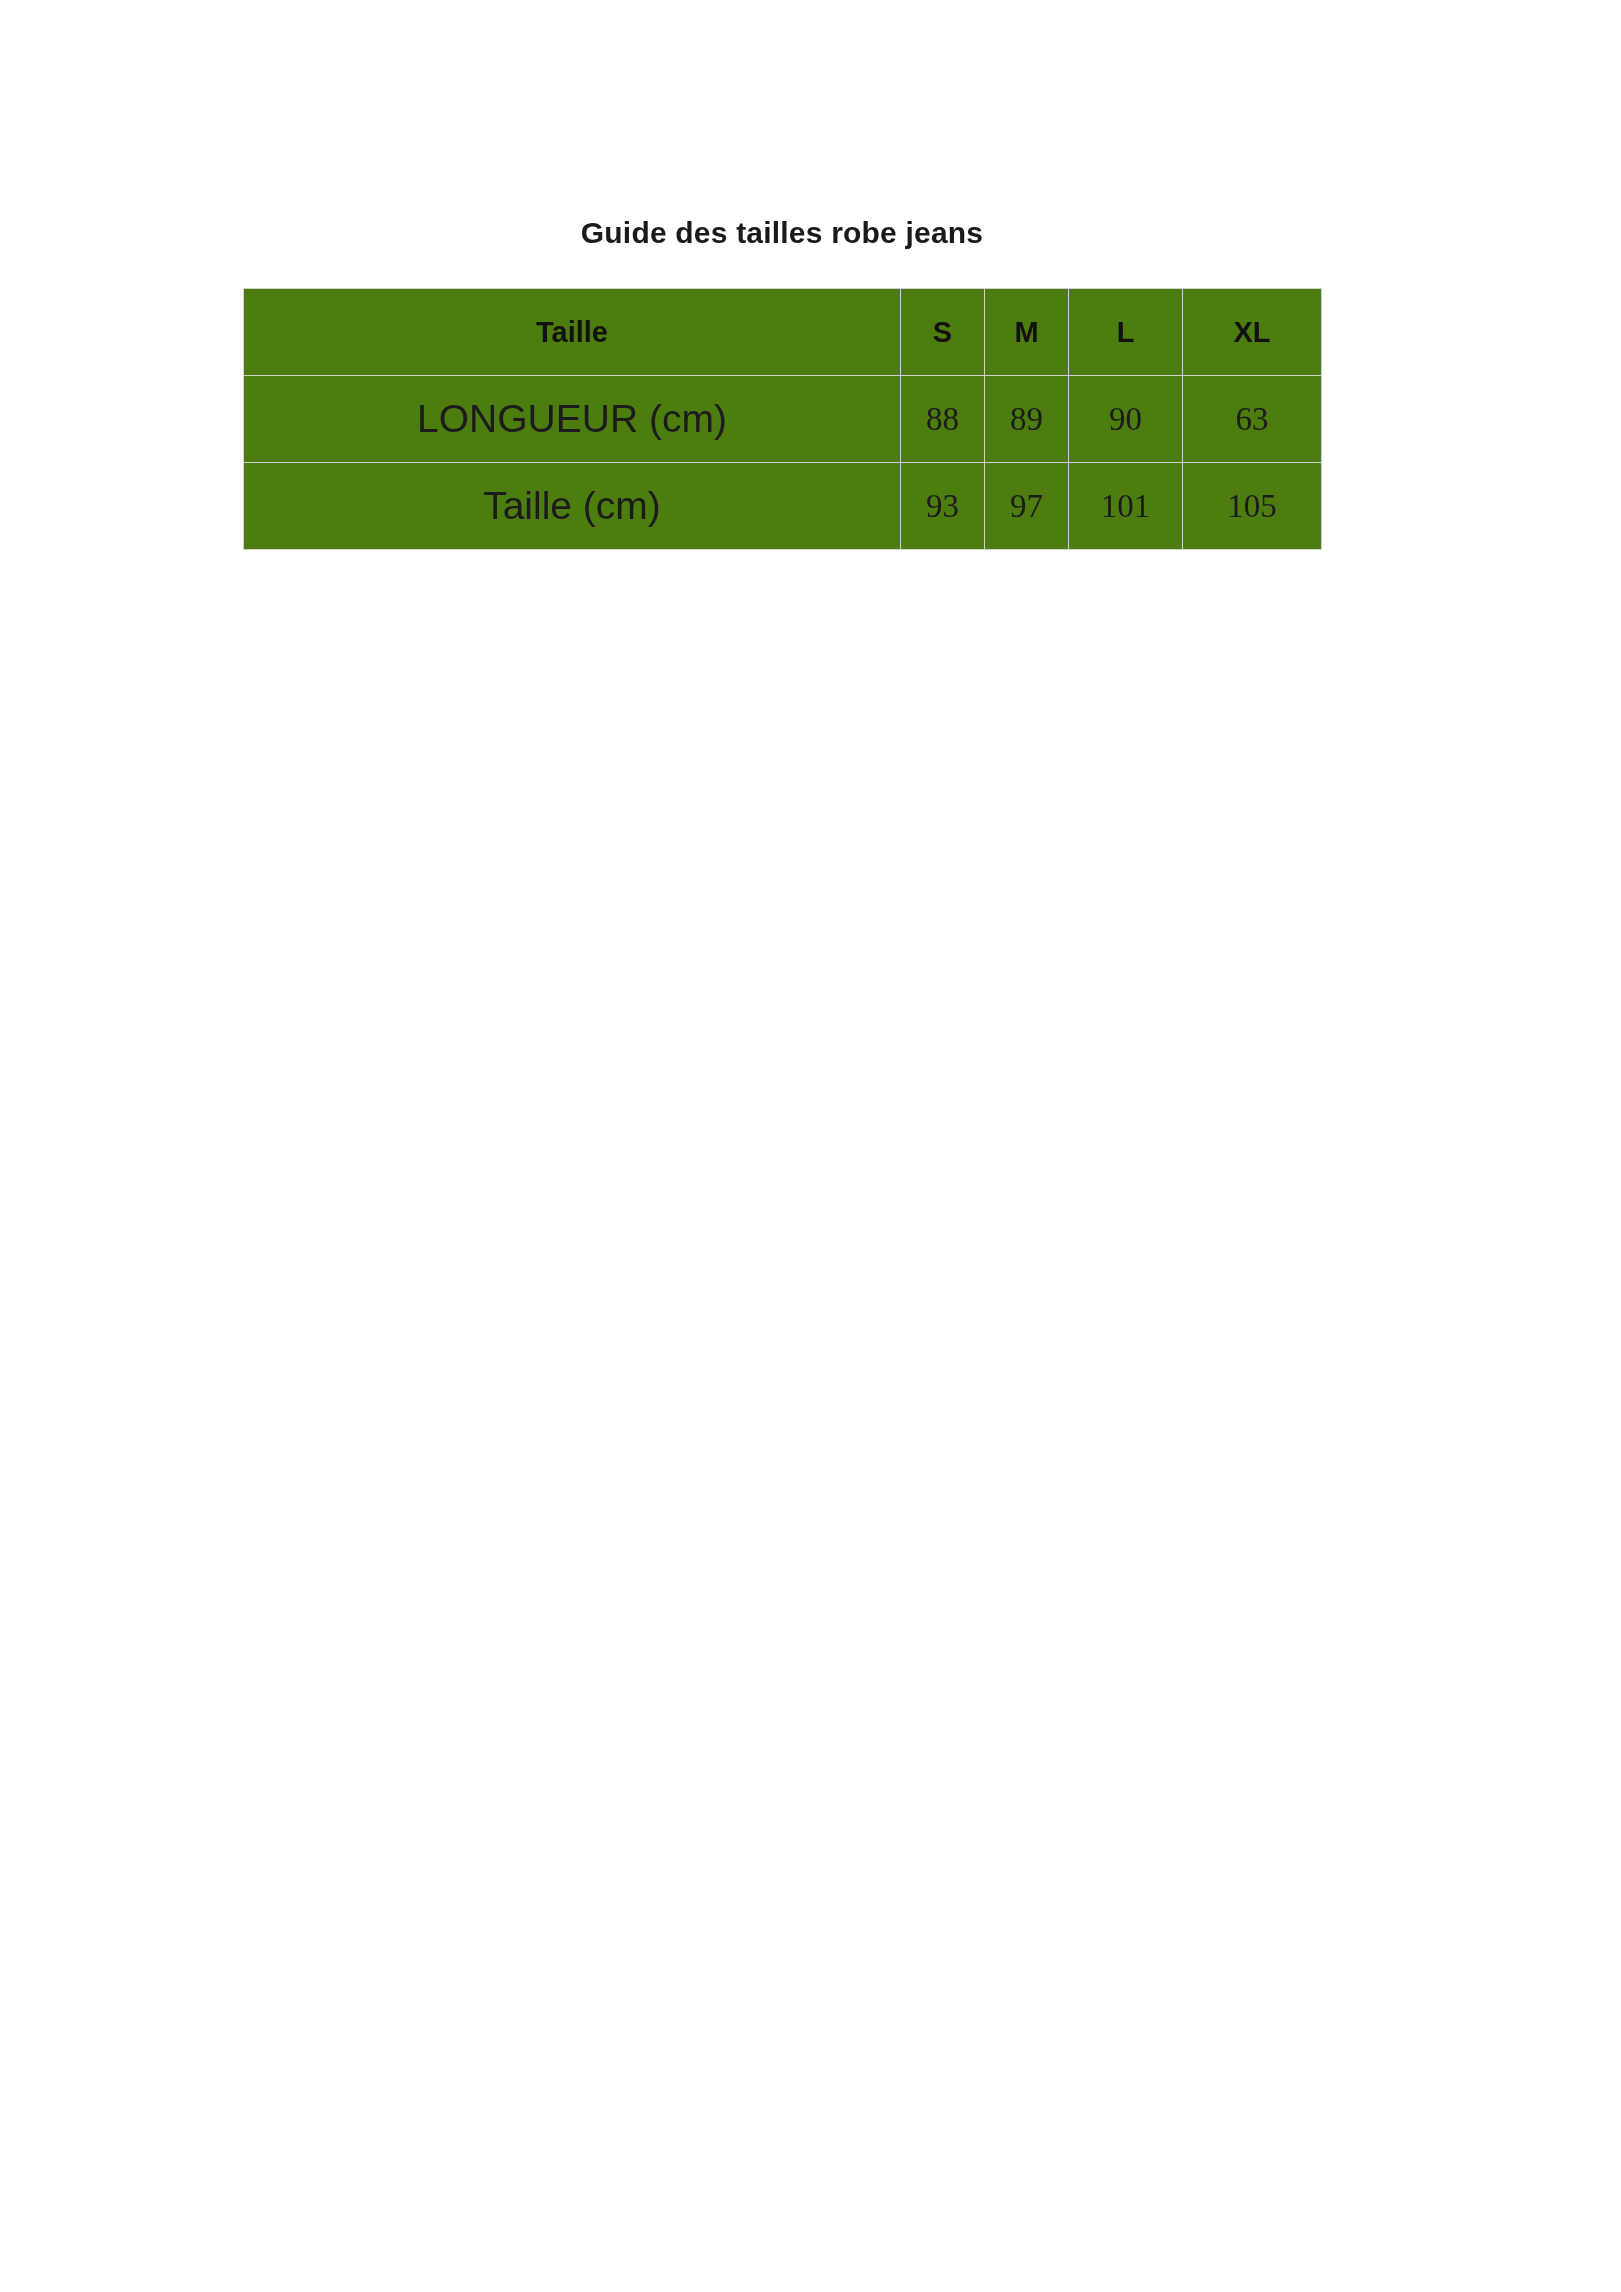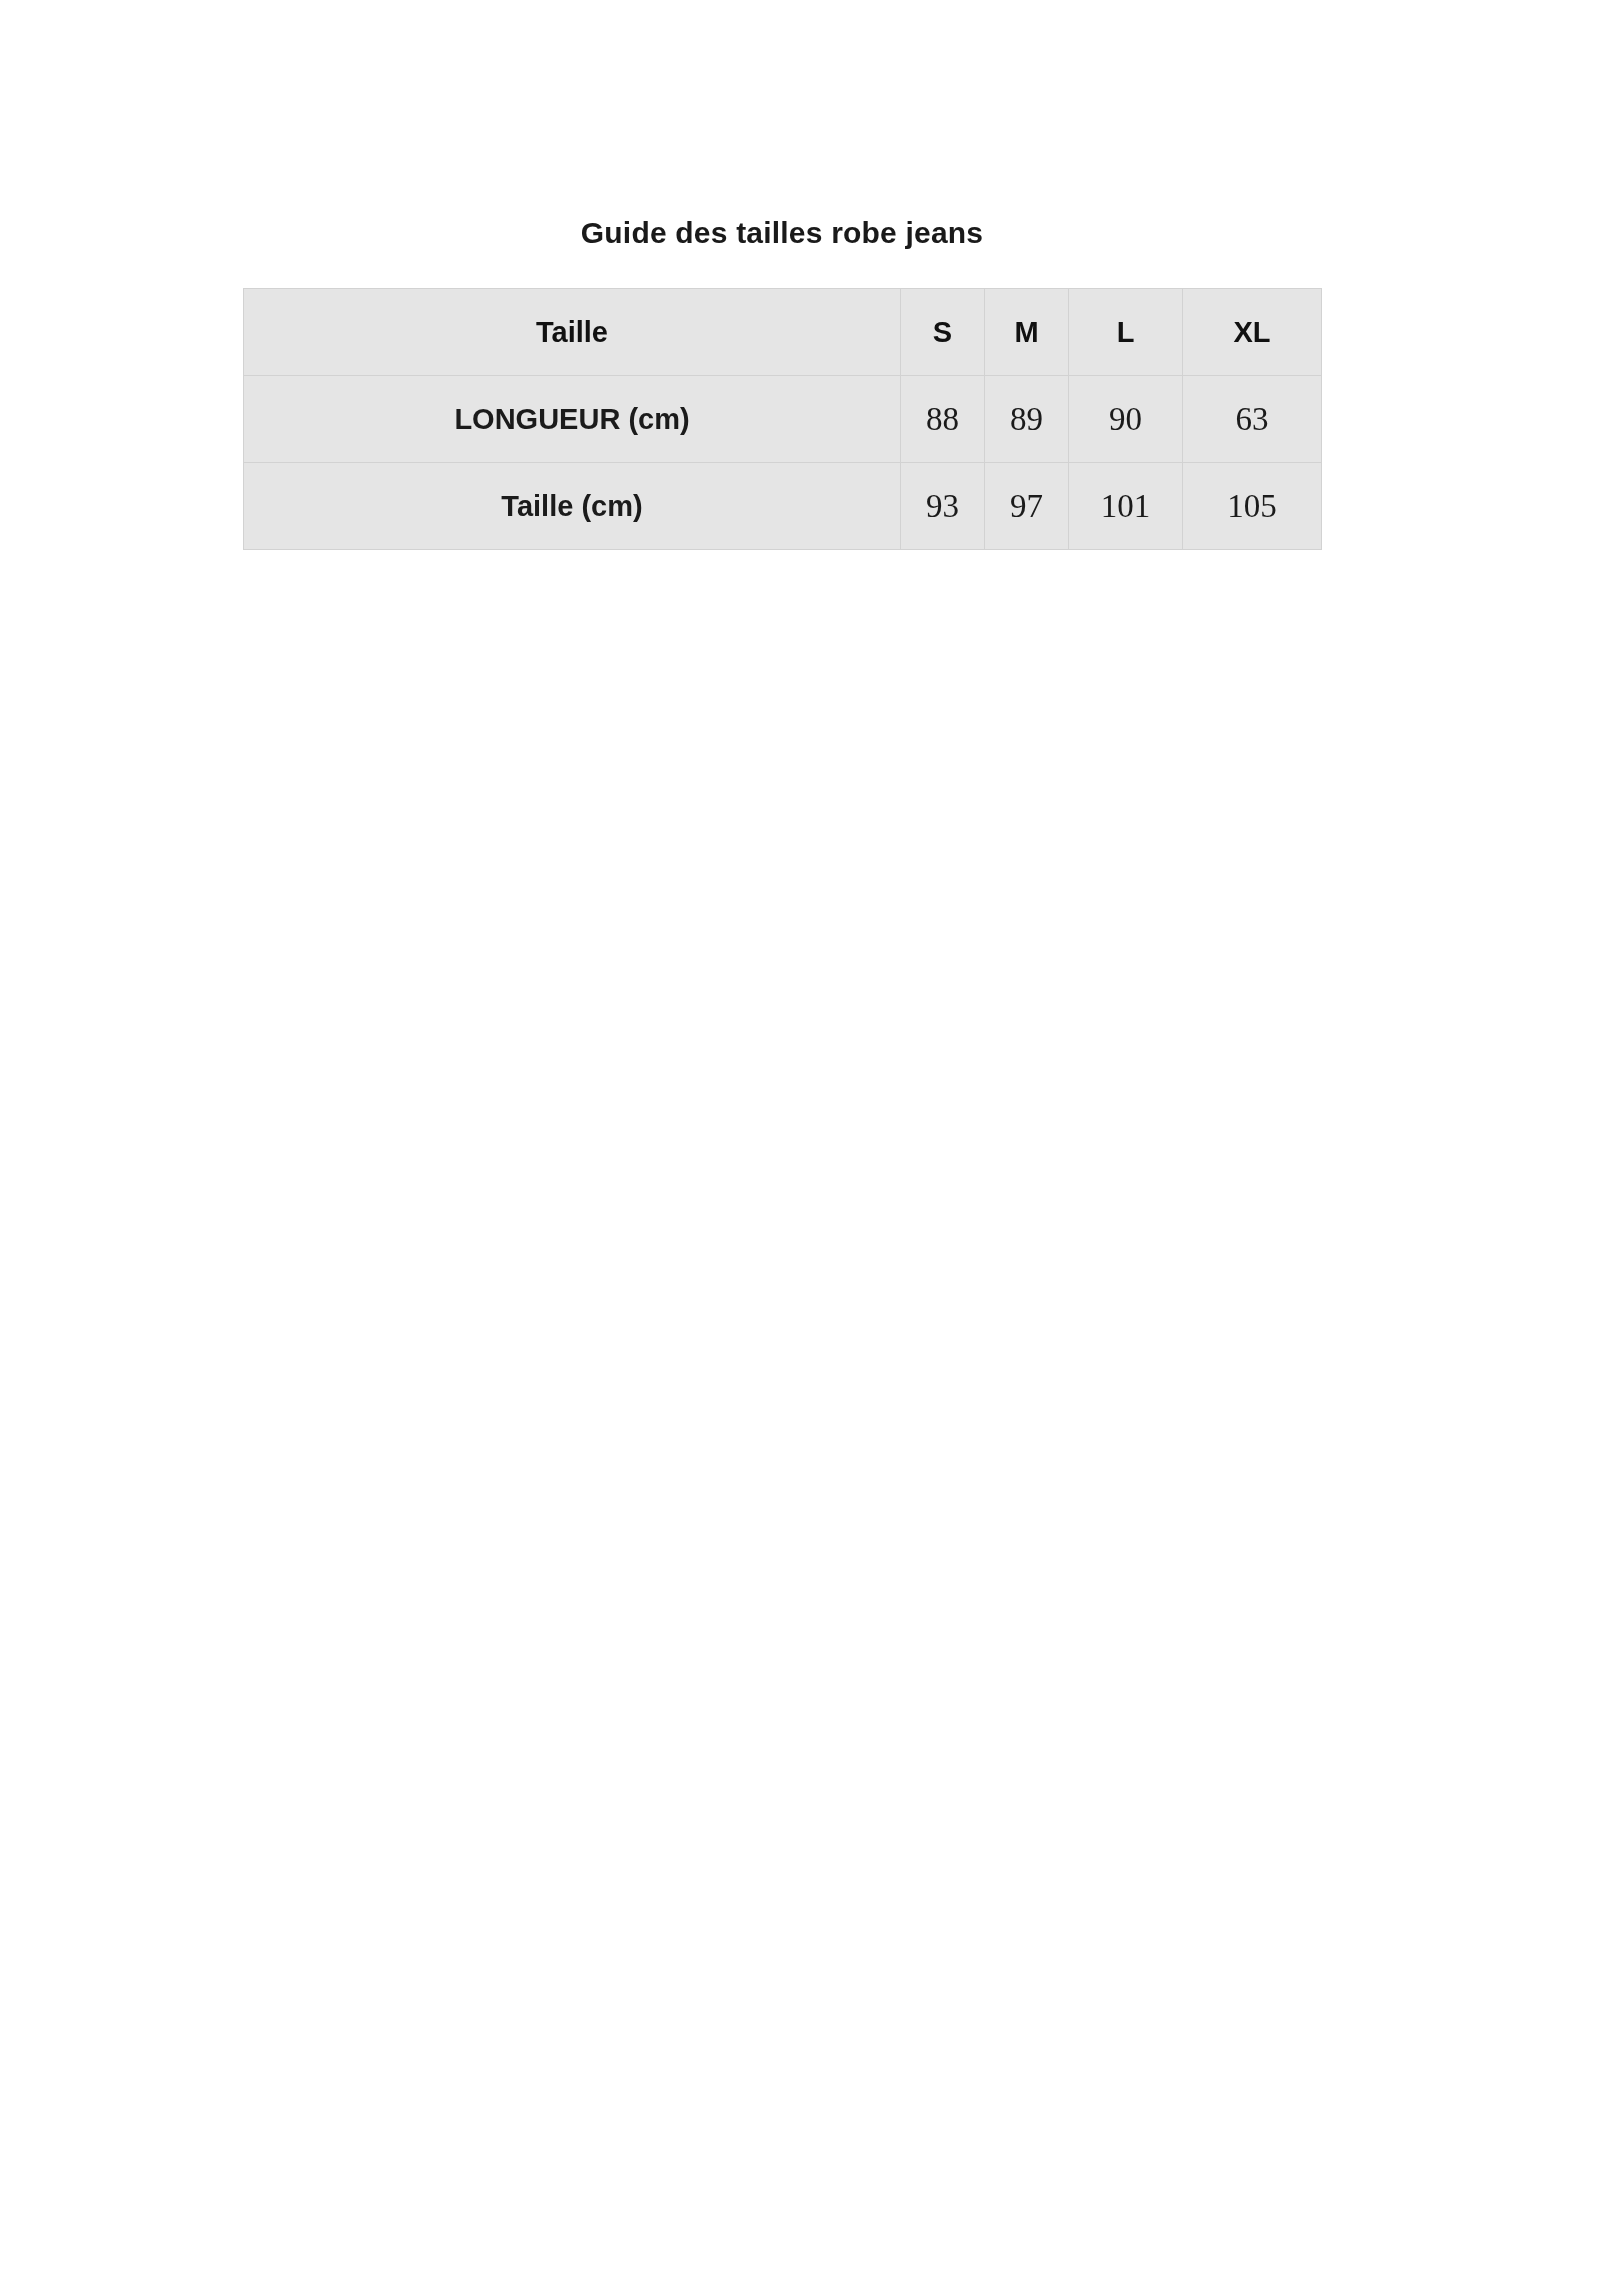--- a/index.html
+++ b/index.html
@@ -50,33 +50,33 @@
   .size-table col.c-m { width: 84px; }
   .size-table col.c-l { width: 114px; }
   .size-table col.c-xl { width: 139px; }
 
   .size-table td, .size-table th {
     border: 1px solid #d2d2d2;
     text-align: center;
     vertical-align: middle;
     padding: 0;
     height: 86px;
-    background: #e5e5e5;
+    background: #4d7c0f;
   }
   .size-table thead th {
     font-family: "Liberation Sans", sans-serif;
     font-weight: bold;
     font-size: 29px;
     color: #111111;
     height: 86px;
   }
   .size-table tbody td.row-label {
     font-family: "Liberation Sans", sans-serif;
-    font-weight: bold;
-    font-size: 29px;
+    font-weight: normal;
+    font-size: 39px;
     color: #1b1b1b;
   }
   .size-table tbody td.val {
     font-family: "Liberation Serif", serif;
     font-weight: normal;
     font-size: 33px;
     color: #1b1b1b;
   }
 </style>
 </head>

